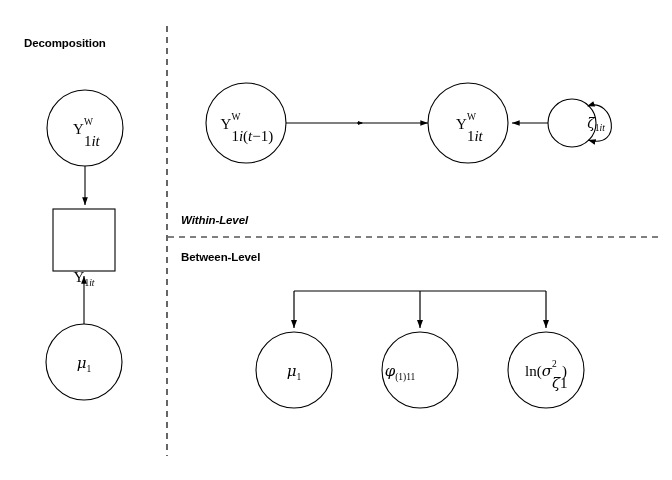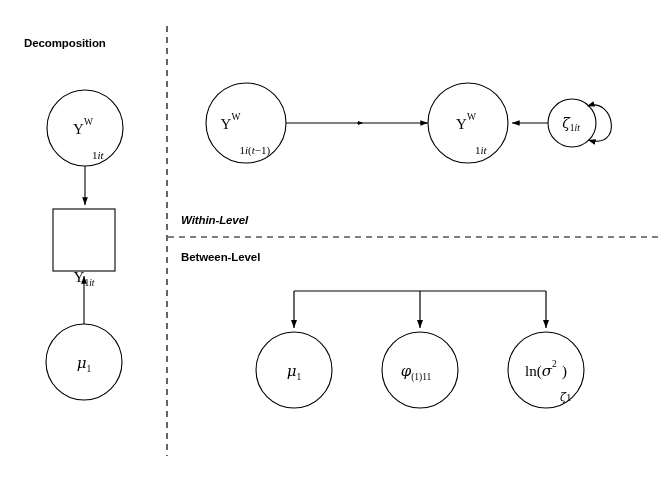--- a/index.html
+++ b/index.html
@@ -83,25 +83,24 @@
   }
   .stack .sup {
     position: absolute;
     left: 0;
     bottom: 3px;
     font-size: 9.5px;
     white-space: nowrap;
   }
   .stack .sub {
     position: absolute;
-    left: 8px;
+    left: 0;
     top: 3px;
-    font-size: 11px;
+    font-size: 15px;
     white-space: nowrap;
-    margin-top: 16px;
   }
 </style>
 </head>
 <body>
 
 <div id="canvas">
 
   <svg id="diagram" viewBox="0 0 672 480">
     <defs>
       <marker id="arrowhead" markerWidth="8" markerHeight="8" refX="7" refY="3" orient="auto" markerUnits="strokeWidth">
@@ -170,29 +169,29 @@
   </div>
 
   <div class="node-label" style="left:243px; top:124px;">
     <span>Y</span><span class="stack"><span class="sup">W</span><span class="sub">1<span class="it">i</span>(<span class="it">t</span>−1)</span></span><span style="display:inline-block;width:34px;"></span>
   </div>
 
   <div class="node-label" style="left:468px; top:124px;">
     <span>Y</span><span class="stack"><span class="sup">W</span><span class="sub">1<span class="it">it</span></span></span><span style="display:inline-block;width:13px;"></span>
   </div>
 
-  <div class="node-label" style="left:571px; top:123px; font-size:14px;">
+  <div class="node-label" style="left:596px; top:123px; font-size:14px;">
     <span class="gk">ζ</span><span class="dn">1<span class="it">it</span></span>
   </div>
 
   <div class="node-label" style="left:294px; top:371px;">
     <span class="gk">μ</span><span class="dn">1</span>
   </div>
 
-  <div class="node-label" style="left:416px; top:371px;">
+  <div class="node-label" style="left:400px; top:371px;">
     <span class="gk">φ</span><span class="dn">(1)11</span>
   </div>
 
   <div class="node-label" style="left:546px; top:371px;">
     <span>ln(</span><span class="gk">σ</span><span class="stack"><span class="sup">2</span><span class="sub"><span class="gk">ζ</span>1</span></span><span style="display:inline-block;width:10px;"></span><span>)</span>
   </div>
 
 </div>
 
 </body></html>

